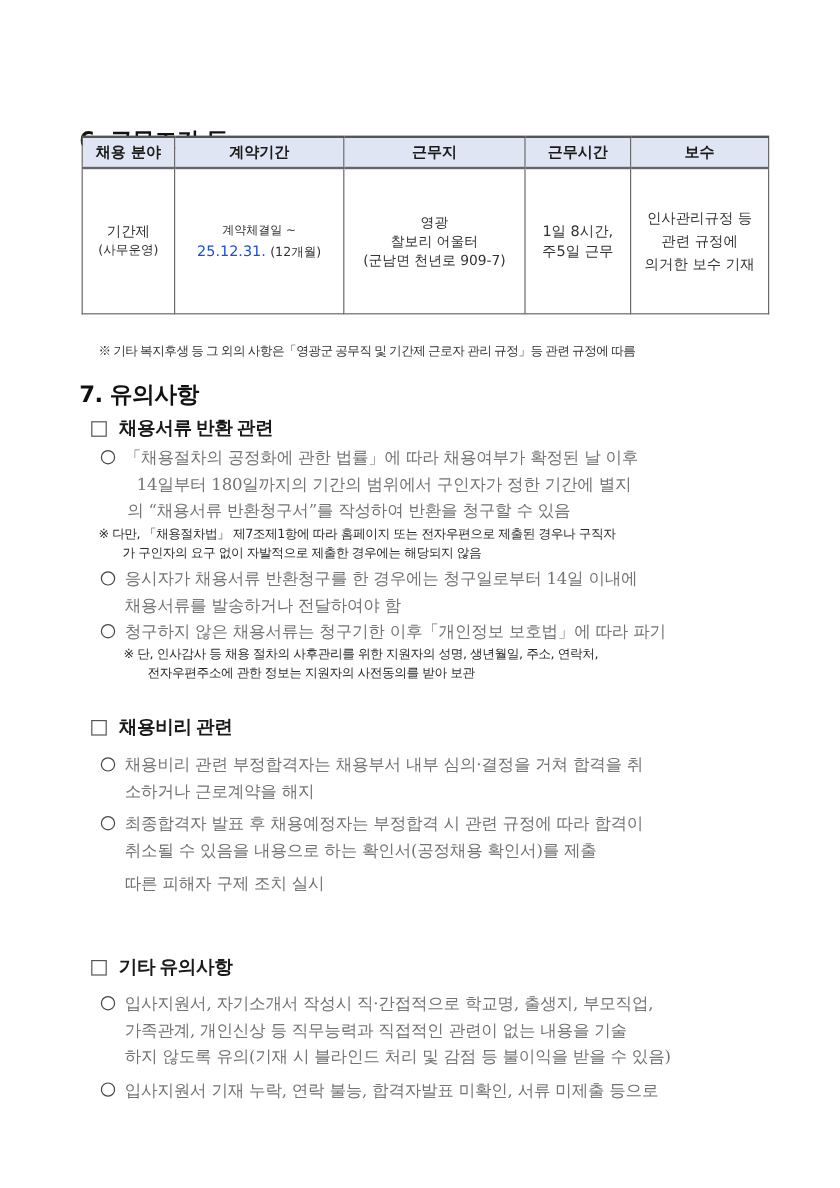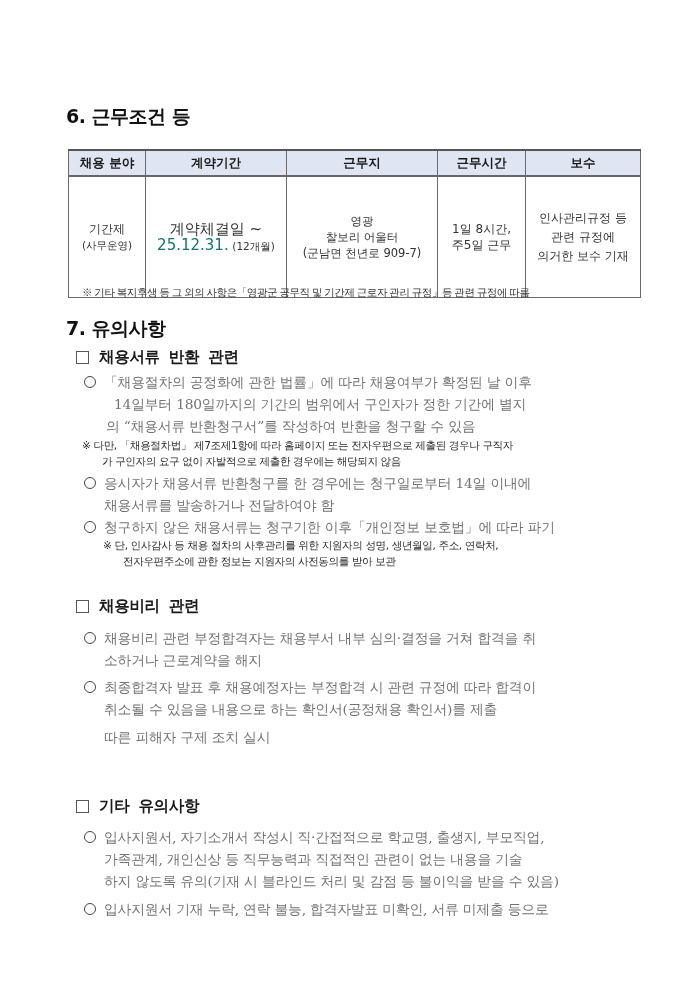--- a/index.html
+++ b/index.html
@@ -11,38 +11,37 @@
     .abs { position: absolute; margin-top: 20px; }
     .h1 {
       font-family: "DejaVu Sans", sans-serif;
       font-weight: bold; font-size: 19px; letter-spacing: -0.5px;
       color: #111;
     }
     table.cond {
       position: absolute; left: 68px; top: 113px; width: 572px; height: 149px;
       border-collapse: collapse; table-layout: fixed;
       font-family: "DejaVu Sans", sans-serif;
-      margin-top: 36px;
     }
     table.cond th, table.cond td {
       border: 1px solid #6a6a6a; text-align: center; vertical-align: middle;
       padding: 0 2px;
     }
     table.cond th {
       background: #dfe5f3; font-weight: bold; font-size: 12.5px; height: 24px;
       color: #1a1a1a; border-top: 2px solid #555; border-bottom: 2px solid #666;
     }
     table.cond td { font-size: 11.5px; line-height: 16px; color: #333; }
     table.cond td .small { font-size: 10.5px; }
     .note-gothic {
       font-family: Liberation Serif, serif; font-size: 10.5px; color: #333;
       letter-spacing: -0.4px; white-space: nowrap;
     }
     .sub-title {
-      font-family: Liberation Mono, monospace; font-weight: bold; font-size: 15.5px;
+      font-family: Liberation Serif, serif; font-weight: bold; font-size: 15.5px;
       color: #1a1a1a; letter-spacing: -0.3px; display: flex; align-items: center;
     }
     .sq {
       display: inline-block; width: 11px; height: 11px; border: 1px solid #555;
       margin-right: 10px; background: #fff;
     }
     .bul {
       font-family: "DejaVu Serif", serif; font-size: 13.8px; color: #737373;
       line-height: 22px; letter-spacing: -0.2px;
     }
@@ -78,22 +77,22 @@
       <th>보수</th>
     </tr>
   </thead>
   <tbody>
     <tr>
       <td>
         <div style="font-size:12px">기간제</div>
         <div class="small">(사무운영)</div>
       </td>
       <td>
-        <div style="font-size:15px">계약체결일 ~</div>
-        <div><span style="font-size:15px;color:#0f766e">25.12.31.</span> <span class="small">(12개월)</span></div>
+        <div style="font-size:10px">계약체결일 ~</div>
+        <div><span style="font-size:12px;color:#1d4ed8">25.12.31.</span> <span class="small">(12개월)</span></div>
       </td>
       <td>
         <div>영광</div>
         <div>찰보리 어울터</div>
         <div>(군남면 천년로 909-7)</div>
       </td>
       <td>
         <div style="font-size:12px">1일 8시간,</div>
         <div style="font-size:12px">주5일 근무</div>
       </td>

